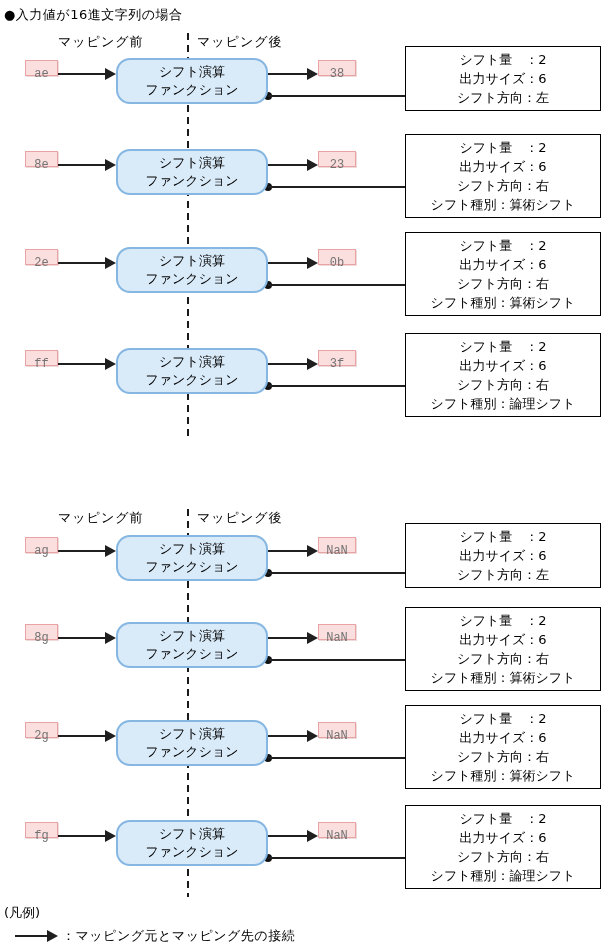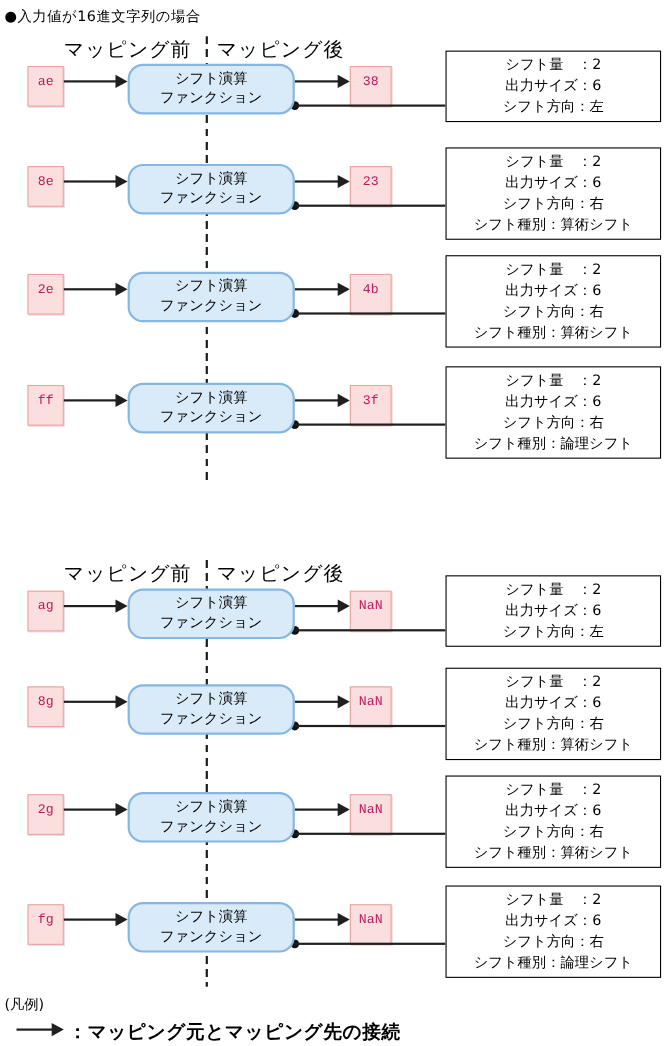--- a/index.html
+++ b/index.html
@@ -1,35 +1,35 @@
 <!DOCTYPE html>
 <html style="--function-box-fill: #d9eaf8; --function-box-border: #85b7e2; --value-box-fill: #fbdede; --value-box-border: #e8a4a4; --line-color: #1f1f1f; --param-box-border: #000000;"><head>
 <meta charset="utf-8">
 <style>
   html, body { margin: 0; padding: 0; background: #ffffff; }
   body { font-family: "DejaVu Sans", "Liberation Sans", sans-serif; color: #000; }
   #canvas { position: relative; width: 611px; height: 951px; background: #fff; overflow: hidden; }
 
   .section-title { position: absolute; left: 4px; font-size: 13px; letter-spacing: 0.5px; white-space: nowrap; z-index: 2; }
-  .map-label { position: absolute; font-size: 18px; letter-spacing: 1px; white-space: nowrap; z-index: 2; }
+  .map-label { position: absolute; font-size: 13px; letter-spacing: 1px; white-space: nowrap; z-index: 2; }
 
   .dashline {
     position: absolute; left: 187px; width: 2px; z-index: 0;
     background: repeating-linear-gradient(to bottom, #1a1a1a 0 7px, transparent 7px 12px);
   }
 
   .row { position: absolute; left: 0; width: 611px; height: 0; z-index: 1; }
 
   .val-box {
-    position: absolute; top: 2px; height: 37px; box-sizing: border-box;
+    position: absolute; top: 2px; height: 16px; box-sizing: border-box;
     background: var(--value-box-fill, #fbdede);
     border: 1px solid var(--value-box-border, #e8a4a4);
     box-shadow: 1px 1px 0 rgba(210,150,150,0.35);
     font-family: "Liberation Mono", "DejaVu Sans Mono", monospace;
-    font-size: 12px; line-height: 26px; text-align: center; color: #be185d;
+    font-size: 12px; line-height: 26px; text-align: center; color: #737373;
   }
   .val-in  { left: 25px;  width: 33px; }
   .val-out { left: 318px; width: 38px; text-align: center; }
 
   .func-box {
     position: absolute; left: 116px; top: 0; width: 152px; height: 46px; box-sizing: border-box;
     background: var(--function-box-fill, #d9eaf8);
     border: 2px solid var(--function-box-border, #85b7e2);
     border-radius: 14px; text-align: center; font-size: 13px; line-height: 18px; padding-top: 3px;
     z-index: 1;
@@ -54,21 +54,21 @@
   .param-box {
     position: absolute; left: 405px; width: 196px; box-sizing: border-box;
     border: 1px solid var(--param-box-border, #000); background: #fff;
     text-align: center; font-size: 13px; line-height: 19px; padding: 3px 0;
   }
   .p3 { top: -12px; }
   .p4 { top: -15px; }
   .pl { white-space: pre; }
 
   .legend-title { position: absolute; left: 4px; top: 904px; font-size: 13px; }
-  .legend-text  { position: absolute; left: 62px; top: 927px; font-size: 17px; letter-spacing: 0.5px; white-space: nowrap; font-weight: bold; }
+  .legend-text  { position: absolute; left: 62px; top: 927px; font-size: 13px; letter-spacing: 0.5px; white-space: nowrap; }
 </style>
 </head>
 <body>
 
 <div id="canvas">
 
   <div class="section-title" style="top:6px">●入力値が16進文字列の場合</div>
   <div class="map-label" style="top:33px;left:58px">マッピング前</div>
   <div class="map-label" style="top:33px;left:197px">マッピング後</div>
   <div class="dashline" style="top:33px;height:406px"></div>
@@ -111,21 +111,21 @@
   </div>
 
   <div class="row" style="top:247px">
     <div class="val-box val-in">2e</div>
     <div class="arrow a-in"></div>
     <div class="func-box">
       <div>シフト演算</div>
       <div>ファンクション</div>
     </div>
     <div class="arrow a-out"></div>
-    <div class="val-box val-out">4b</div>
+    <div class="val-box val-out">0b</div>
     <div class="dot"></div>
     <div class="connector"></div>
     <div class="param-box p4">
       <div class="pl">シフト量　：2</div>
       <div class="pl">出力サイズ：6</div>
       <div class="pl">シフト方向：右</div>
       <div class="pl">シフト種別：算術シフト</div>
     </div>
   </div>
 

